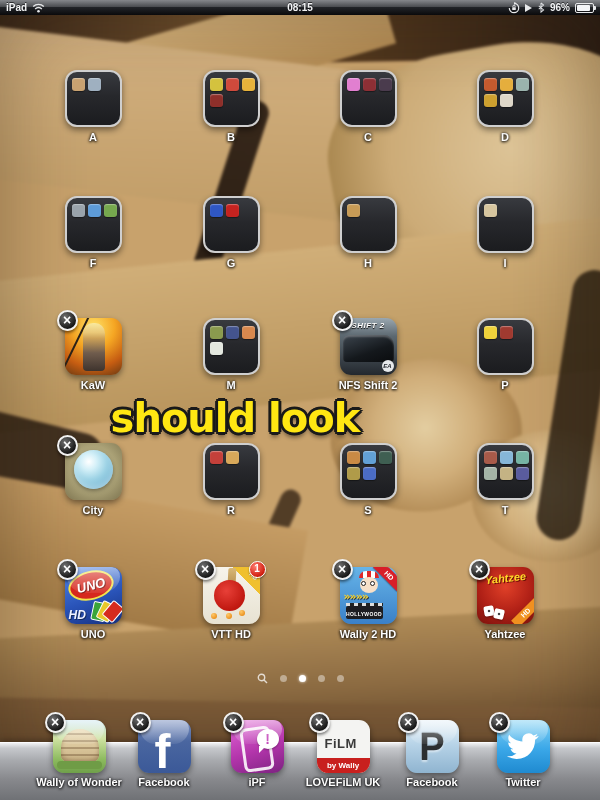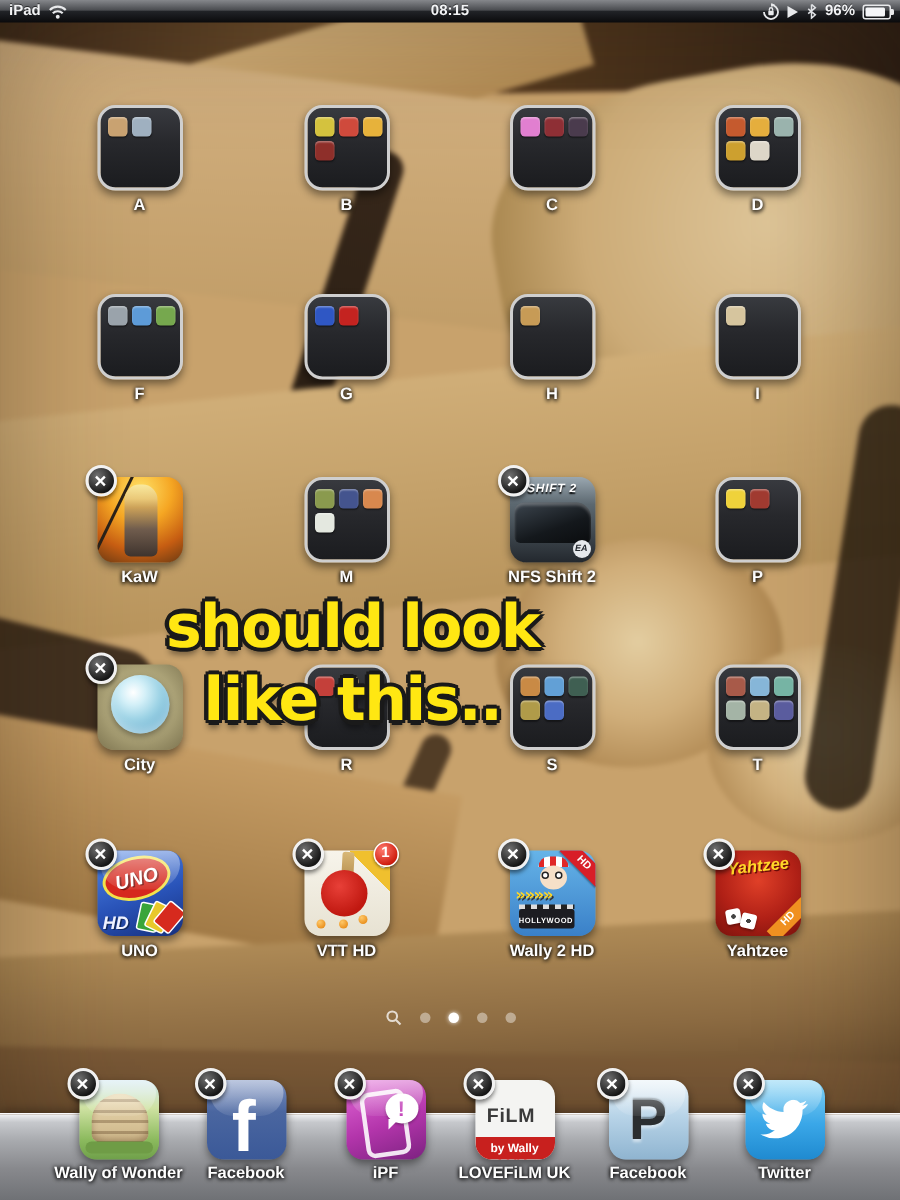--- a/index.html
+++ b/index.html
@@ -445,21 +445,20 @@
         <div class="yz-die" style="left:17px;bottom:5px;transform:rotate(14deg);"></div>
         <div class="yz-ribbon">HD</div>
       </div>
       <div class="xb">×</div>
     </div>
     <div class="label">Yahtzee</div>
   </div>
 
   <div class="overlay-text">
     <div>should look</div>
-    <div>like this..</div>
   </div>
 
   <div class="pager">
     <svg width="11" height="11" viewBox="0 0 11 11" style="opacity:.75">
       <circle cx="4.5" cy="4.5" r="3.2" fill="none" stroke="#fff" stroke-width="1.4"></circle>
       <line x1="7" y1="7" x2="10" y2="10" stroke="#fff" stroke-width="1.4"></line>
     </svg>
     <span class="dots">
         <span class="dot"></span>
         <span class="dot active"></span>

